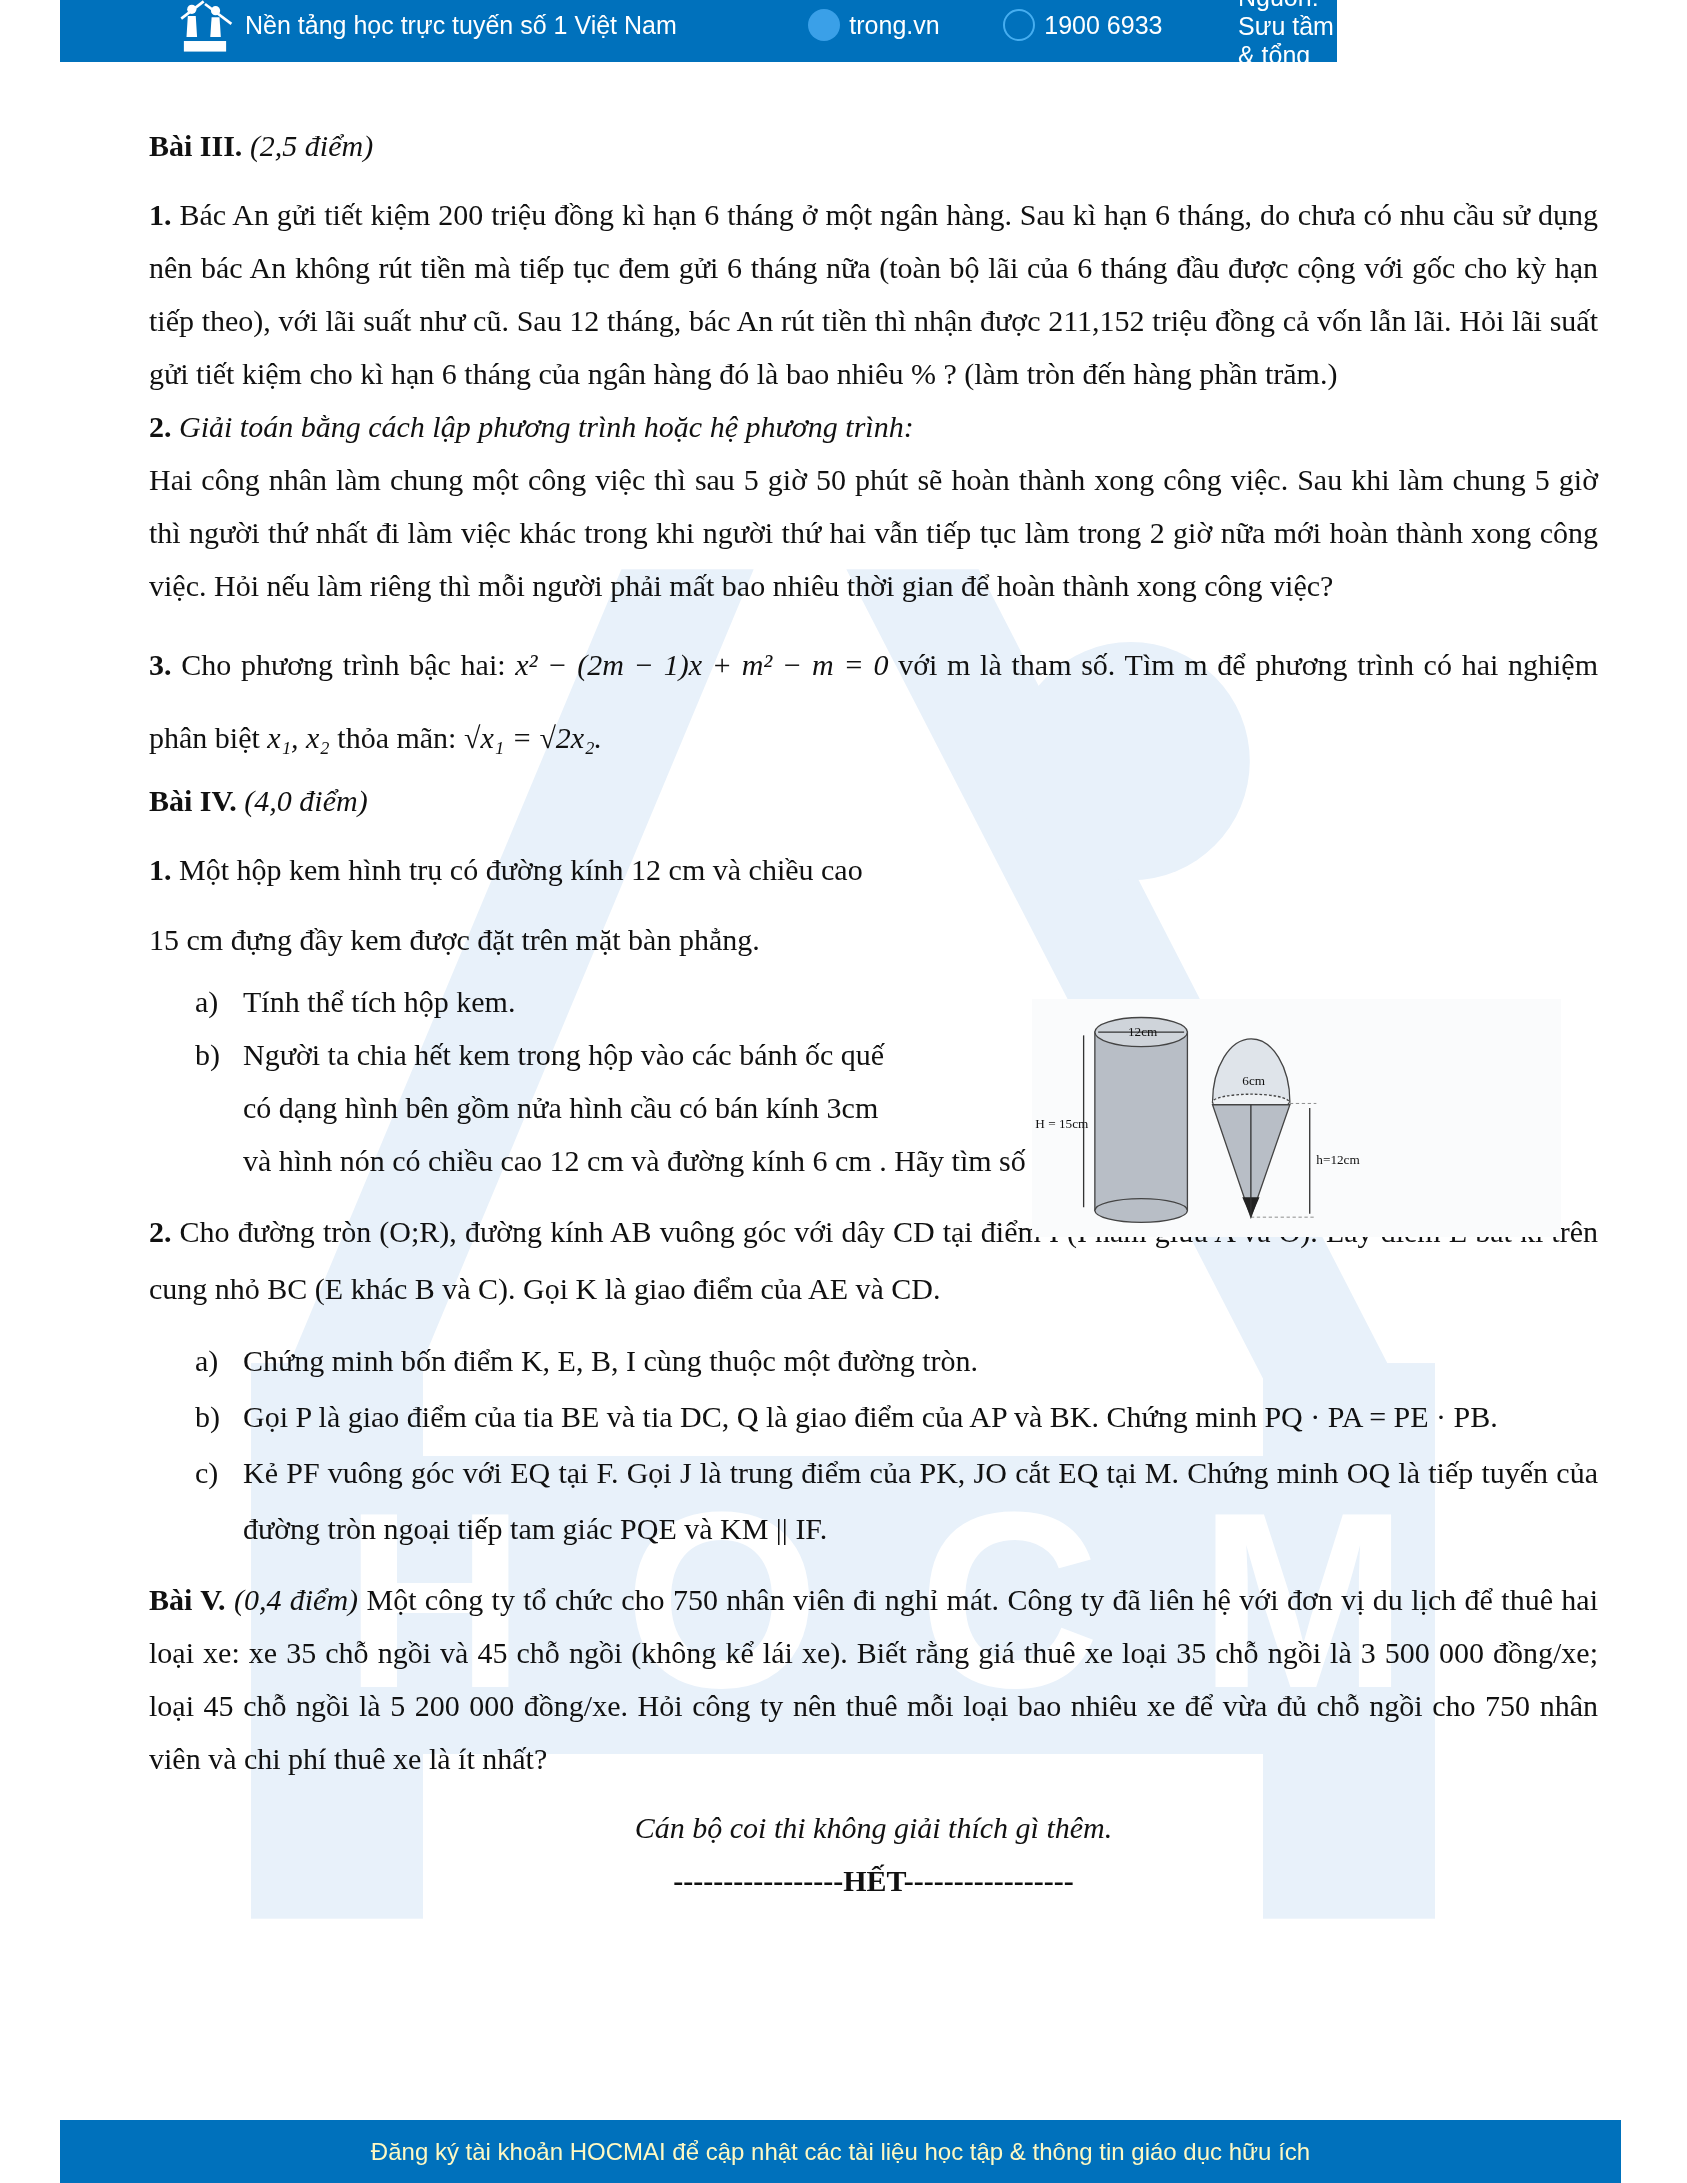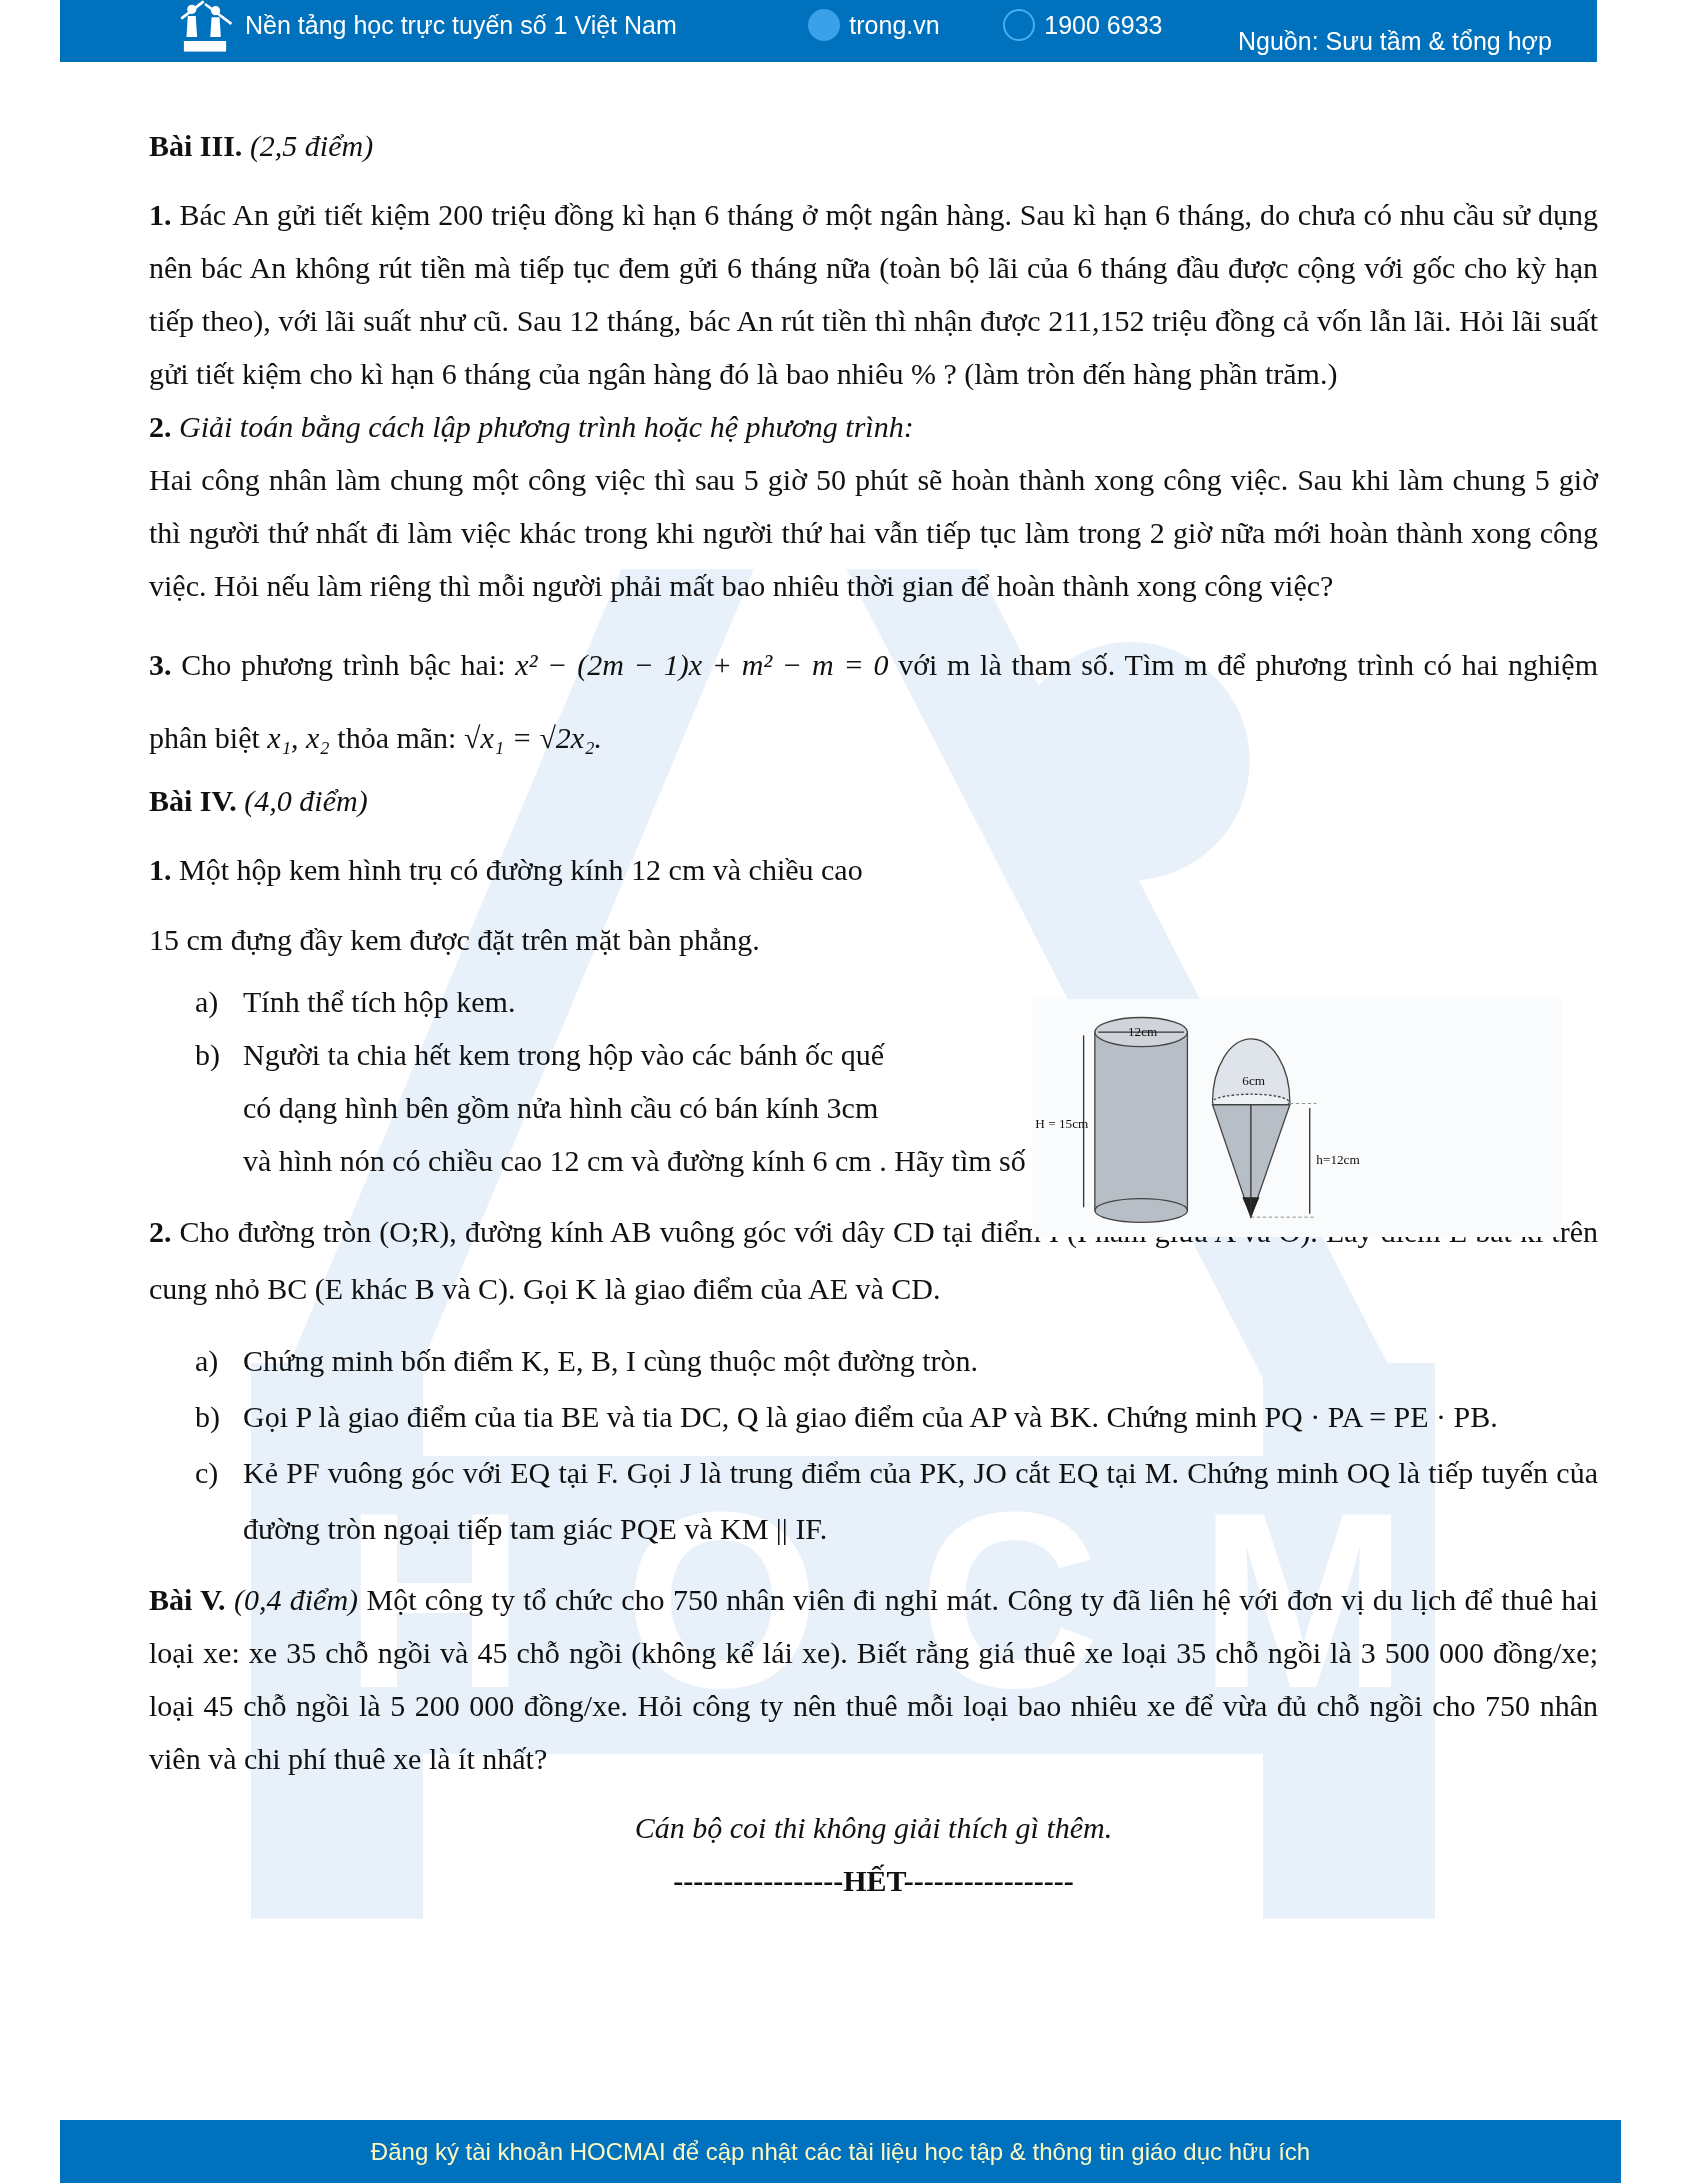--- a/index.html
+++ b/index.html
@@ -1,19 +1,19 @@
 <!DOCTYPE html>
 <html style="font-size:10.6px"><head>
 <meta charset="utf-8">
 <style>
   html, body { margin: 0; padding: 0; background: #ffffff; }
   body { width: 1687px; height: 2183px; position: relative; overflow: hidden;
          font-family: "Liberation Serif", "DejaVu Serif", serif; color: #111; }
 
-  .topbar { position: absolute; left: 60px; top: 0; width: 1537px; height: 62px;
+  .topbar { position: absolute; left: 60px; top: 0; width: 1277px; height: 62px;
             background: #0071bc; display: flex; align-items: center; color: #fff;
             font-family: "Liberation Sans", "DejaVu Sans", sans-serif; font-size: 25px; }
   .topbar .item { display: flex; align-items: center; position: absolute; top: 0; height: 50px; }
   .logo { position: absolute; left: 112px; top: 0; width: 66px; height: 53px; }
   .ic { width: 32px; height: 32px; border-radius: 50%; margin-right: 9.3px; display:inline-flex;
         align-items:center; justify-content:center; }
   .globe { background: #3aa0e8; }
   .phone { border: 2.6px solid #46aef0; box-sizing: border-box; }
 
   .bottombar { position: absolute; left: 60px; top: 2120px; width: 1561px; height: 63px;

